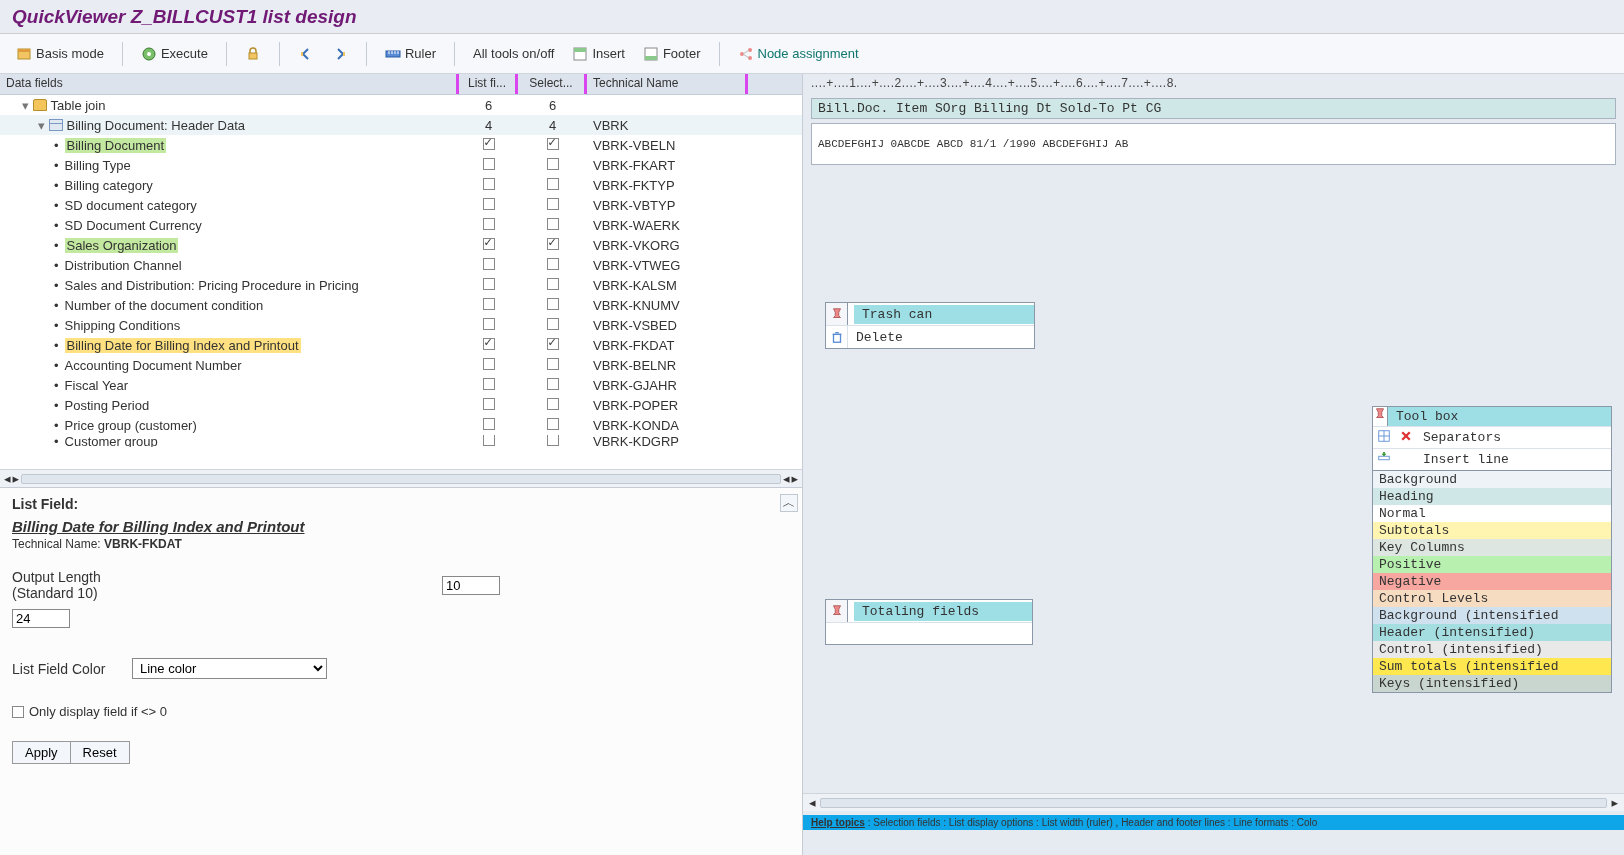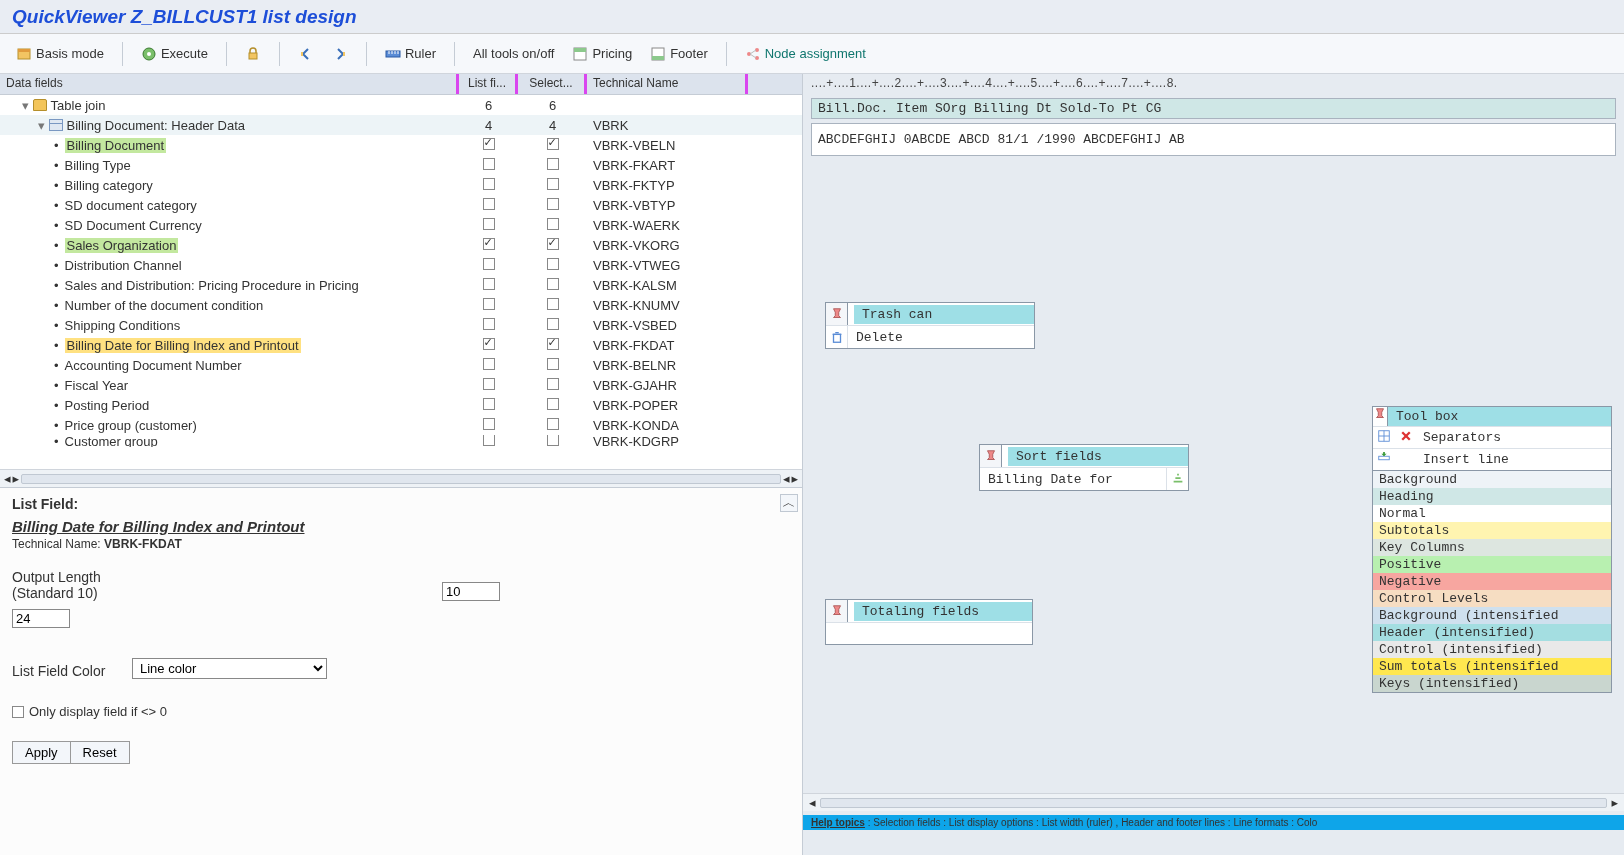--- a/index.html
+++ b/index.html
@@ -15,21 +15,21 @@
   height: 855px;
   position: relative;
   background: #e9edf3;
 }
 .title-bar {
   height: 34px;
   padding: 6px 12px;
   font-size: 19px;
   font-style: italic;
   font-weight: bold;
-  color: #1d4ed8;
+  color: #701a75;
   background: #e9edf3;
   border-bottom: 1px solid #ccc;
 }
 .toolbar {
   height: 40px;
   display: flex;
   align-items: center;
   gap: 6px;
   padding: 0 10px;
   background: #f6f8fb;
@@ -141,21 +141,21 @@
   font-size: 14px; font-weight: bold;
 }
 .details-panel .field-name {
   font-size: 15px; font-weight: bold; font-style: italic;
   text-decoration: underline;
   margin-top: 6px;
 }
 .details-panel .tech-line {
   font-size: 12px; margin-top: 2px;
 }
-.form-row { display:flex; align-items:flex-end; margin-top: 18px; }
+.form-row { display:flex; align-items:center; margin-top: 18px; }
 .form-row label { width: 430px; font-size: 14px; }
 .text-input { width: 58px; border:1px solid #888; padding:1px 3px; font-size:13px; }
 .select { width: 195px; border:1px solid #888; padding:1px 3px; font-size:13px; background:#fff; }
 .small-row { margin-top: 8px; }
 .cb-label { display:flex; align-items:center; gap:5px; margin-top:25px; font-size:13px;}
 .btn-row { margin-top: 22px; display:flex; gap:0; }
 .btn-row button {
   padding: 3px 12px; font-size:13px; border:1px solid #999;
   background:#f3f6fa; cursor:pointer;
 }
@@ -178,22 +178,22 @@
   background: #cfe7e6;
   font-family: 'Courier New', monospace;
   font-size: 13px;
   padding: 2px 6px;
 }
 .preview-body {
   margin: 4px 8px;
   border: 1px solid #a9b3bf;
   background: #fff;
   font-family: 'Courier New', monospace;
-  font-size: 13px;
-  padding: 8px 6px;
+  font-size: 11px;
+  padding: 14px 6px;
 }
 .float-box {
   position: absolute;
   background: #fff;
   border: 1px solid #8a97a6;
   box-shadow: none;
 }
 .float-box .fb-header {
   display:flex; align-items:center;gap:6px;
 }
@@ -324,21 +324,21 @@
     </button>
     <div class="tool-sep"></div>
     <button class="tool-btn">
       <span>All tools on/off</span>
     </button>
     <button class="tool-btn">
       <span class="ico"><svg viewBox="0 0 16 16">
             <rect x="2" y="2" width="12" height="12" fill="#fff" stroke="#888"></rect>
             <rect x="2" y="2" width="12" height="4" fill="#8cc98c"></rect>
           </svg></span>
-      <span>Pricing</span>
+      <span>Insert</span>
     </button>
     <button class="tool-btn">
       <span class="ico"><svg viewBox="0 0 16 16">
             <rect x="2" y="2" width="12" height="12" fill="#fff" stroke="#888"></rect>
             <rect x="2" y="10" width="12" height="4" fill="#8cc98c"></rect>
           </svg></span>
       <span>Footer</span>
     </button>
     <div class="tool-sep"></div>
     <button class="tool-btn" style="color:#0f766e;">
@@ -597,40 +597,20 @@
               <svg width="14" height="14" viewBox="0 0 16 16">
                 <rect x="4" y="5" width="8" height="9" fill="none" stroke="#5a8cd6" stroke-width="1.5"></rect>
                 <line x1="3" y1="5" x2="13" y2="5" stroke="#5a8cd6" stroke-width="1.5"></line>
                 <line x1="6" y1="3" x2="10" y2="3" stroke="#5a8cd6" stroke-width="1.5"></line>
               </svg>
             </div>
           <div class="fb-cell">Delete</div>
         </div>
       </div>
 
-      <div class="float-box" style="left:176px; top:370px; width:210px;">
-        <div class="fb-header">
-          <div class="fb-icon pin-icon">
-              <svg viewBox="0 0 16 16">
-                <path d="M4 2 h8 l-2 4 v4 l2 2 h-8 l2-2 v-4 z" fill="#e88" stroke="#a55"></path>
-              </svg>
-            </div>
-          <div class="fb-title">Sort fields</div>
-        </div>
-        <div class="fb-row">
-          <div class="fb-cell">Billing Date for</div>
-          <div class="fb-cell-icon" style="border-right:none;border-left:1px solid #dbe1e8;">
-              <svg width="14" height="14" viewBox="0 0 16 16">
-                <rect x="3" y="10" width="10" height="2" fill="#7abf6a"></rect>
-                <rect x="5" y="6" width="6" height="2" fill="#7abf6a"></rect>
-                <rect x="7" y="2" width="2" height="2" fill="#7abf6a"></rect>
-              </svg>
-            </div>
-        </div>
-      </div>
 
       <div class="float-box" style="left:22px; top:525px; width:208px;">
         <div class="fb-header">
           <div class="fb-icon pin-icon">
               <svg viewBox="0 0 16 16">
                 <path d="M4 2 h8 l-2 4 v4 l2 2 h-8 l2-2 v-4 z" fill="#e88" stroke="#a55"></path>
               </svg>
             </div>
           <div class="fb-title">Totaling fields</div>
         </div>

